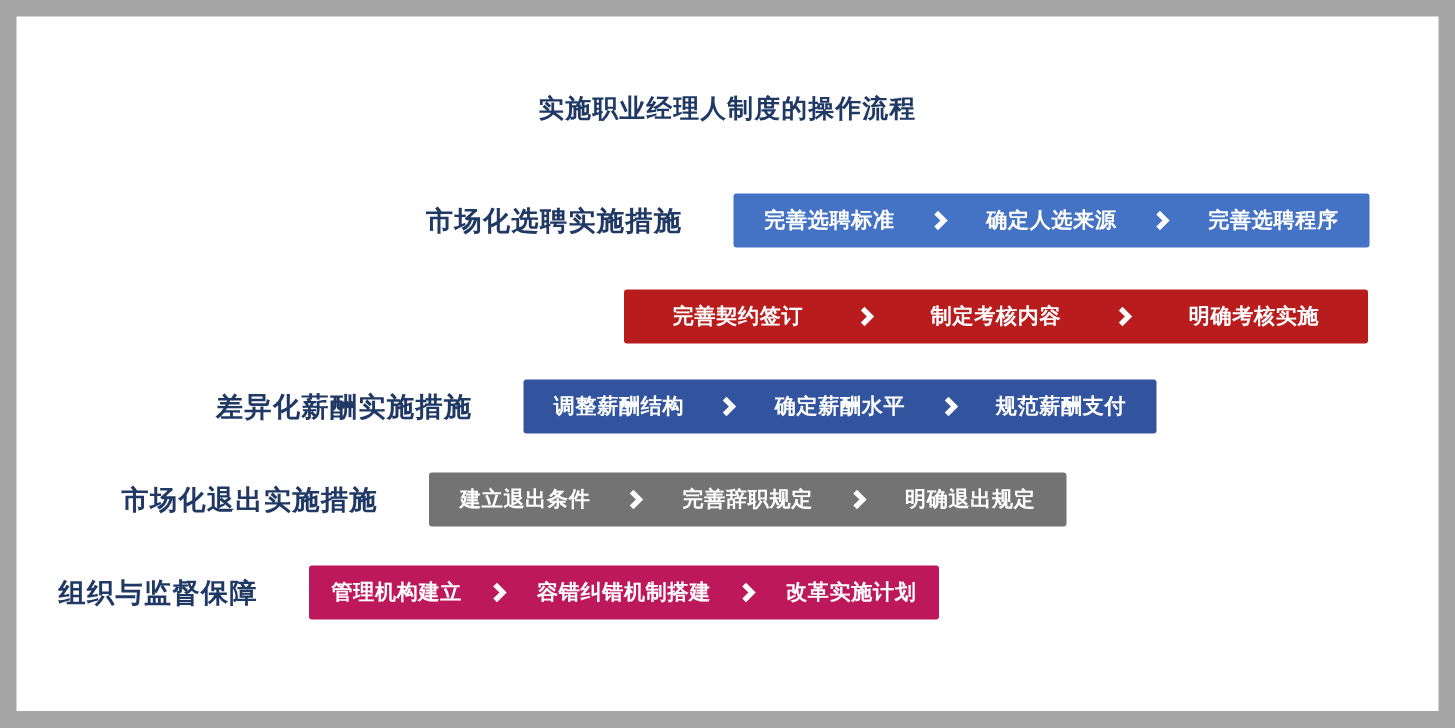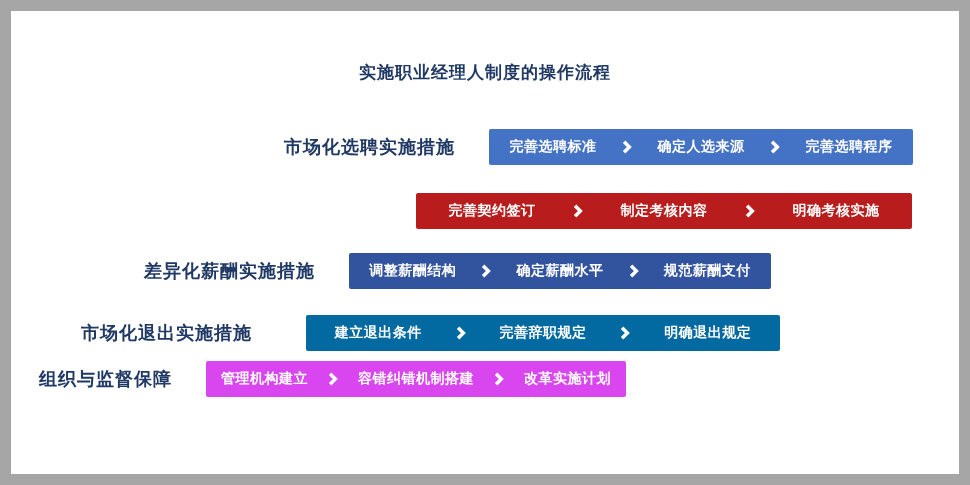--- a/index.html
+++ b/index.html
@@ -135,40 +135,40 @@
             <svg width="14" height="14" viewBox="0 0 24 24">
               <path d="M7 3l9 9-9 9" stroke="#ffffff" stroke-width="6" fill="none"></path>
             </svg>
           </span>
         <span class="step">规范薪酬支付</span>
       </div>
     </div>
 
     <div class="row" style="top:304px;">
       <div class="row-label" style="right:707px;">市场化退出实施措施</div>
-      <div class="bar" style="left: 275px; width: 474px; background: #0369a1; margin-left: 20px;">
+      <div class="bar" style="left: 275px; width: 425px; background: #737373;">
         <span class="step">建立退出条件</span>
         <span class="chev">
             <svg width="14" height="14" viewBox="0 0 24 24">
               <path d="M7 3l9 9-9 9" stroke="#ffffff" stroke-width="6" fill="none"></path>
             </svg>
           </span>
         <span class="step">完善辞职规定</span>
         <span class="chev">
             <svg width="14" height="14" viewBox="0 0 24 24">
               <path d="M7 3l9 9-9 9" stroke="#ffffff" stroke-width="6" fill="none"></path>
             </svg>
           </span>
         <span class="step">明确退出规定</span>
       </div>
     </div>
 
-    <div class="row" style="top:350px;text-decoration:underline;">
+    <div class="row" style="top:366px;text-decoration:underline;">
       <div class="row-label" style="right:787px;">组织与监督保障</div>
-      <div class="bar" style="left: 195px; width: 420px; background: #d946ef;">
+      <div class="bar" style="left: 195px; width: 420px; background: #be185d;">
         <span class="step">管理机构建立</span>
         <span class="chev">
             <svg width="14" height="14" viewBox="0 0 24 24">
               <path d="M7 3l9 9-9 9" stroke="#ffffff" stroke-width="6" fill="none"></path>
             </svg>
           </span>
         <span class="step">容错纠错机制搭建</span>
         <span class="chev">
             <svg width="14" height="14" viewBox="0 0 24 24">
               <path d="M7 3l9 9-9 9" stroke="#ffffff" stroke-width="6" fill="none"></path>

